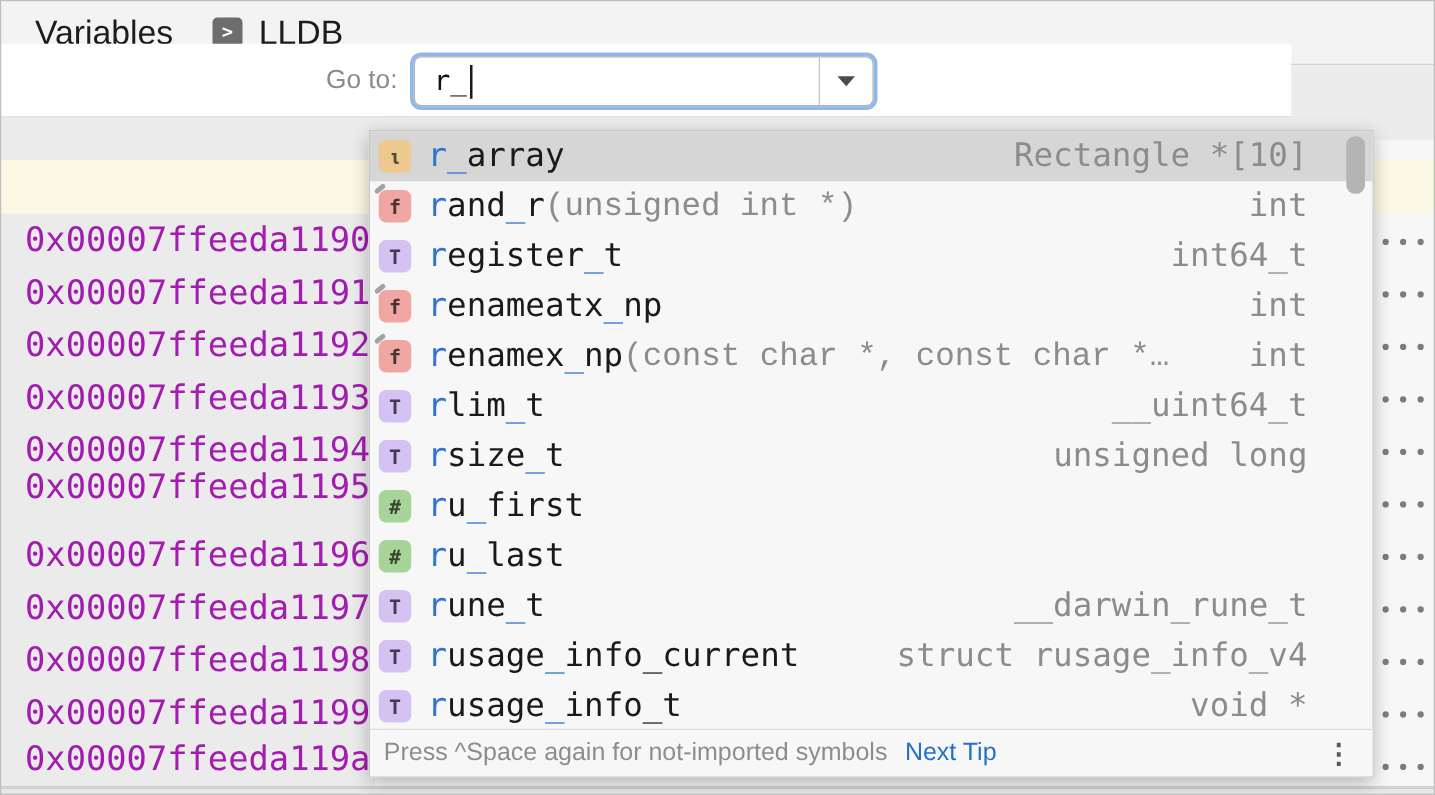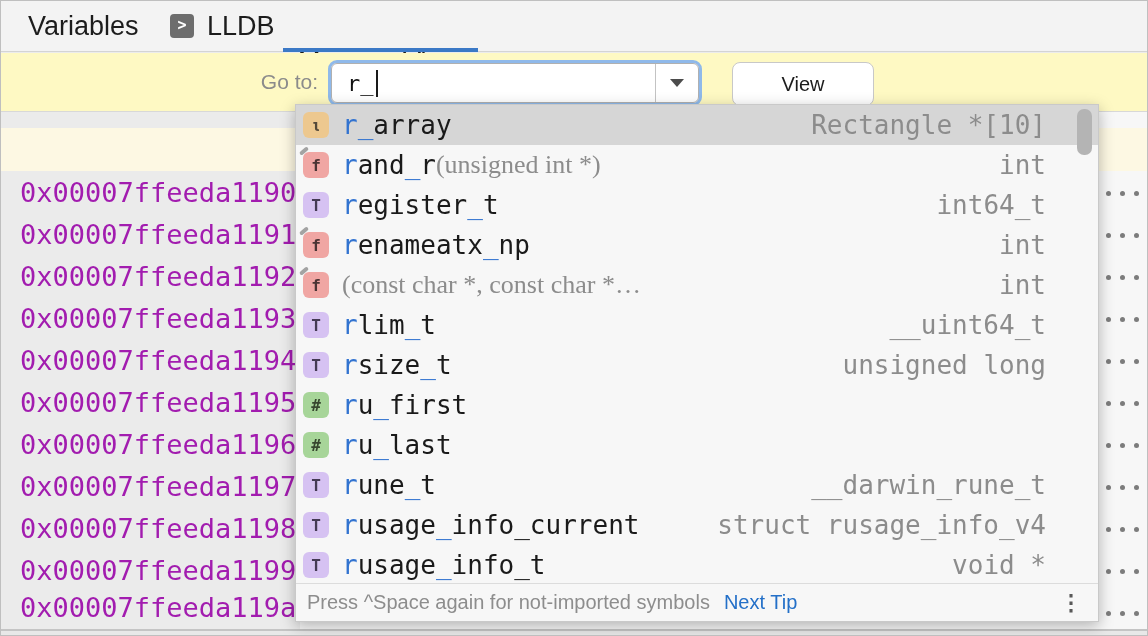--- a/index.html
+++ b/index.html
@@ -16,21 +16,21 @@
   .tab-label{position:absolute;top:0;height:52px;line-height:52px;font-size:27px;color:#1c1c1c;white-space:nowrap;}
   .tab-variables{left:28px;}
   .lldb-icon{position:absolute;left:170px;top:14px;width:24px;height:24px;background:#6d6d6d;border-radius:4px;
              color:#ffffff;font-size:15px;font-weight:bold;text-align:center;line-height:23px;
              font-family:"DejaVu Sans Mono",monospace;}
   .tab-lldb{left:207px;}
   .tab-memory{left:298px;margin-top:36px;}
   .tab-underline{position:absolute;left:283px;top:48px;width:195px;height:4px;background:#3b79c6;}
 
   
-  .toolbar{position:absolute;left:0;top:53px;width:1148px;height:59px;background:#fef9c3;
+  .toolbar{position:absolute;left:0;top:35px;width:1033px;height:59px;background:#ffffff;
            border-bottom:1px solid #d8d8d8;box-sizing:border-box;z-index:2;}
   .goto-label{position:absolute;left:238px;top:0;width:80px;height:58px;line-height:58px;
               text-align:right;font-size:21px;color:#8b8b8b;}
   .combo{position:absolute;left:328px;top:7px;width:374px;height:46px;box-sizing:border-box;
          border:3px solid #8fb9ea;border-radius:9px;background:#ffffff;}
   .combo-body{position:absolute;inset:0;border:1px solid #b0b0b0;border-radius:6px;display:flex;overflow:hidden;}
   .combo-field{flex:1;display:flex;align-items:center;padding-left:15px;
                font-family:"DejaVu Sans Mono",monospace;font-size:22px;color:#111;}
   .caret{display:inline-block;width:2px;height:27px;background:#1a1a1a;margin-left:2px;}
   .combo-arrow{width:42px;border-left:1px solid #c3c3c3;display:flex;align-items:center;justify-content:center;}
@@ -53,21 +53,21 @@
          border:1px solid #c9c9c9;box-sizing:border-box;box-shadow:0 4px 14px rgba(0,0,0,0.28);z-index:10;}
   .row{height:40px;display:flex;align-items:center;padding:0 52px 0 7px;box-sizing:border-box;white-space:nowrap;}
   .row.selected{background:#d6d6d6;}
   .kind-icon{position:relative;width:26px;height:26px;border-radius:6px;flex:0 0 26px;margin-right:13px;
              font-family:"DejaVu Sans Mono",monospace;font-size:16px;font-weight:600;
              display:flex;align-items:center;justify-content:center;}
   .ovl{position:absolute;left:-4px;top:-3px;width:10px;height:4px;border-radius:2px;background:#a3a3a3;
        transform:rotate(-40deg);}
   .iname{font-family:"DejaVu Sans Mono",monospace;font-size:26px;color:#1a1a1a;font-weight:500;}
   .iname .mt{color:#3273d0;}
-  .params{font-family:Liberation Serif, serif;font-size:26px;color:#8c8c8c;font-weight:normal;}
+  .params{font-family:Liberation Mono, monospace;font-size:26px;color:#8c8c8c;font-weight:normal;}
   .itype{margin-left:auto;font-family:"DejaVu Sans Mono",monospace;font-size:26px;color:#8c8c8c;padding-left:20px;}
   .scroll-thumb{position:absolute;right:6px;top:4px;width:15px;height:46px;border-radius:7px;background:#b4b4b4;}
   .popup-footer{position:absolute;left:0;right:0;bottom:0;height:38px;border-top:1px solid #dcdcdc;
                 display:flex;align-items:center;padding:0 16px 0 11px;box-sizing:border-box;background:#f7f7f7;}
   .hint{font-size:20px;color:#8d8d8d;white-space:nowrap;}
   .next-tip{font-size:20px;color:#2470c8;margin-left:14px;white-space:nowrap;}
   .more-dots{margin-left:auto;font-size:22px;color:#595959;font-weight:bold;line-height:1;}
   .win-bottom{position:absolute;left:0;right:0;top:630px;height:6px;background:#e8e8e8;border-top:1px solid #c4c4c4;z-index:3;}
 </style>
 </head>
@@ -87,35 +87,32 @@
     <div class="combo-body">
       <div class="combo-field">
         <span>r_</span>
         <span class="caret"></span>
       </div>
       <div class="combo-arrow">
         <span class="tri-down"></span>
       </div>
     </div>
   </div>
-  <div class="view-btn">
-    <span>View</span>
-  </div>
 </div>
 
 <div class="memory">
   <div class="mem-content-bg"></div>
   <div class="hl-band"></div>
   <div id="addr-col">
       <div class="addr" style="top: 60px;">0x00007ffeeda1190</div>
       <div class="addr" style="top: 102px;">0x00007ffeeda1191</div>
       <div class="addr" style="top: 144px;">0x00007ffeeda1192</div>
       <div class="addr" style="top: 186px;">0x00007ffeeda1193</div>
       <div class="addr" style="top: 228px;">0x00007ffeeda1194</div>
-      <div class="addr" style="top: 270px;">0x00007ffeeda1195</div>
+      <div class="addr" style="top: 257px;">0x00007ffeeda1195</div>
       <div class="addr" style="top: 312px;">0x00007ffeeda1196</div>
       <div class="addr" style="top: 354px;">0x00007ffeeda1197</div>
       <div class="addr" style="top: 396px;">0x00007ffeeda1198</div>
       <div class="addr" style="top: 438px;">0x00007ffeeda1199</div>
       <div class="addr" style="top: 475px;">0x00007ffeeda119a</div>
     </div>
   <div id="dots-col">
       <div class="dot" style="left: 1106px; top: 79px;"></div>
       <div class="dot" style="left: 1120px; top: 79px;"></div>
       <div class="dot" style="left: 1134px; top: 79px;"></div>
@@ -171,20 +168,21 @@
         <span class="iname"><span class="mt">r</span><span>egister</span><span class="mt">_</span><span>t</span></span>
         <span class="itype">int64_t</span>
       </div>
       <div class="row">
         <span class="kind-icon" style="background: rgb(240, 166, 163); color: rgb(74, 52, 52);">f<i class="ovl"></i></span>
         <span class="iname"><span class="mt">r</span><span>enameatx</span><span class="mt">_</span><span>np</span></span>
         <span class="itype">int</span>
       </div>
       <div class="row">
         <span class="kind-icon" style="background: rgb(240, 166, 163); color: rgb(74, 52, 52);">f<i class="ovl"></i></span>
+        <span class="iname"><span class="mt">r</span><span>enamex</span><span class="mt">_</span><span>np</span></span>
         <span class="params">(const char *, const char *…</span>
         <span class="itype">int</span>
       </div>
       <div class="row">
         <span class="kind-icon" style="background: rgb(214, 194, 242); color: rgb(69, 58, 85);">T</span>
         <span class="iname"><span class="mt">r</span><span>lim</span><span class="mt">_</span><span>t</span></span>
         <span class="itype">__uint64_t</span>
       </div>
       <div class="row">
         <span class="kind-icon" style="background: rgb(214, 194, 242); color: rgb(69, 58, 85);">T</span>

